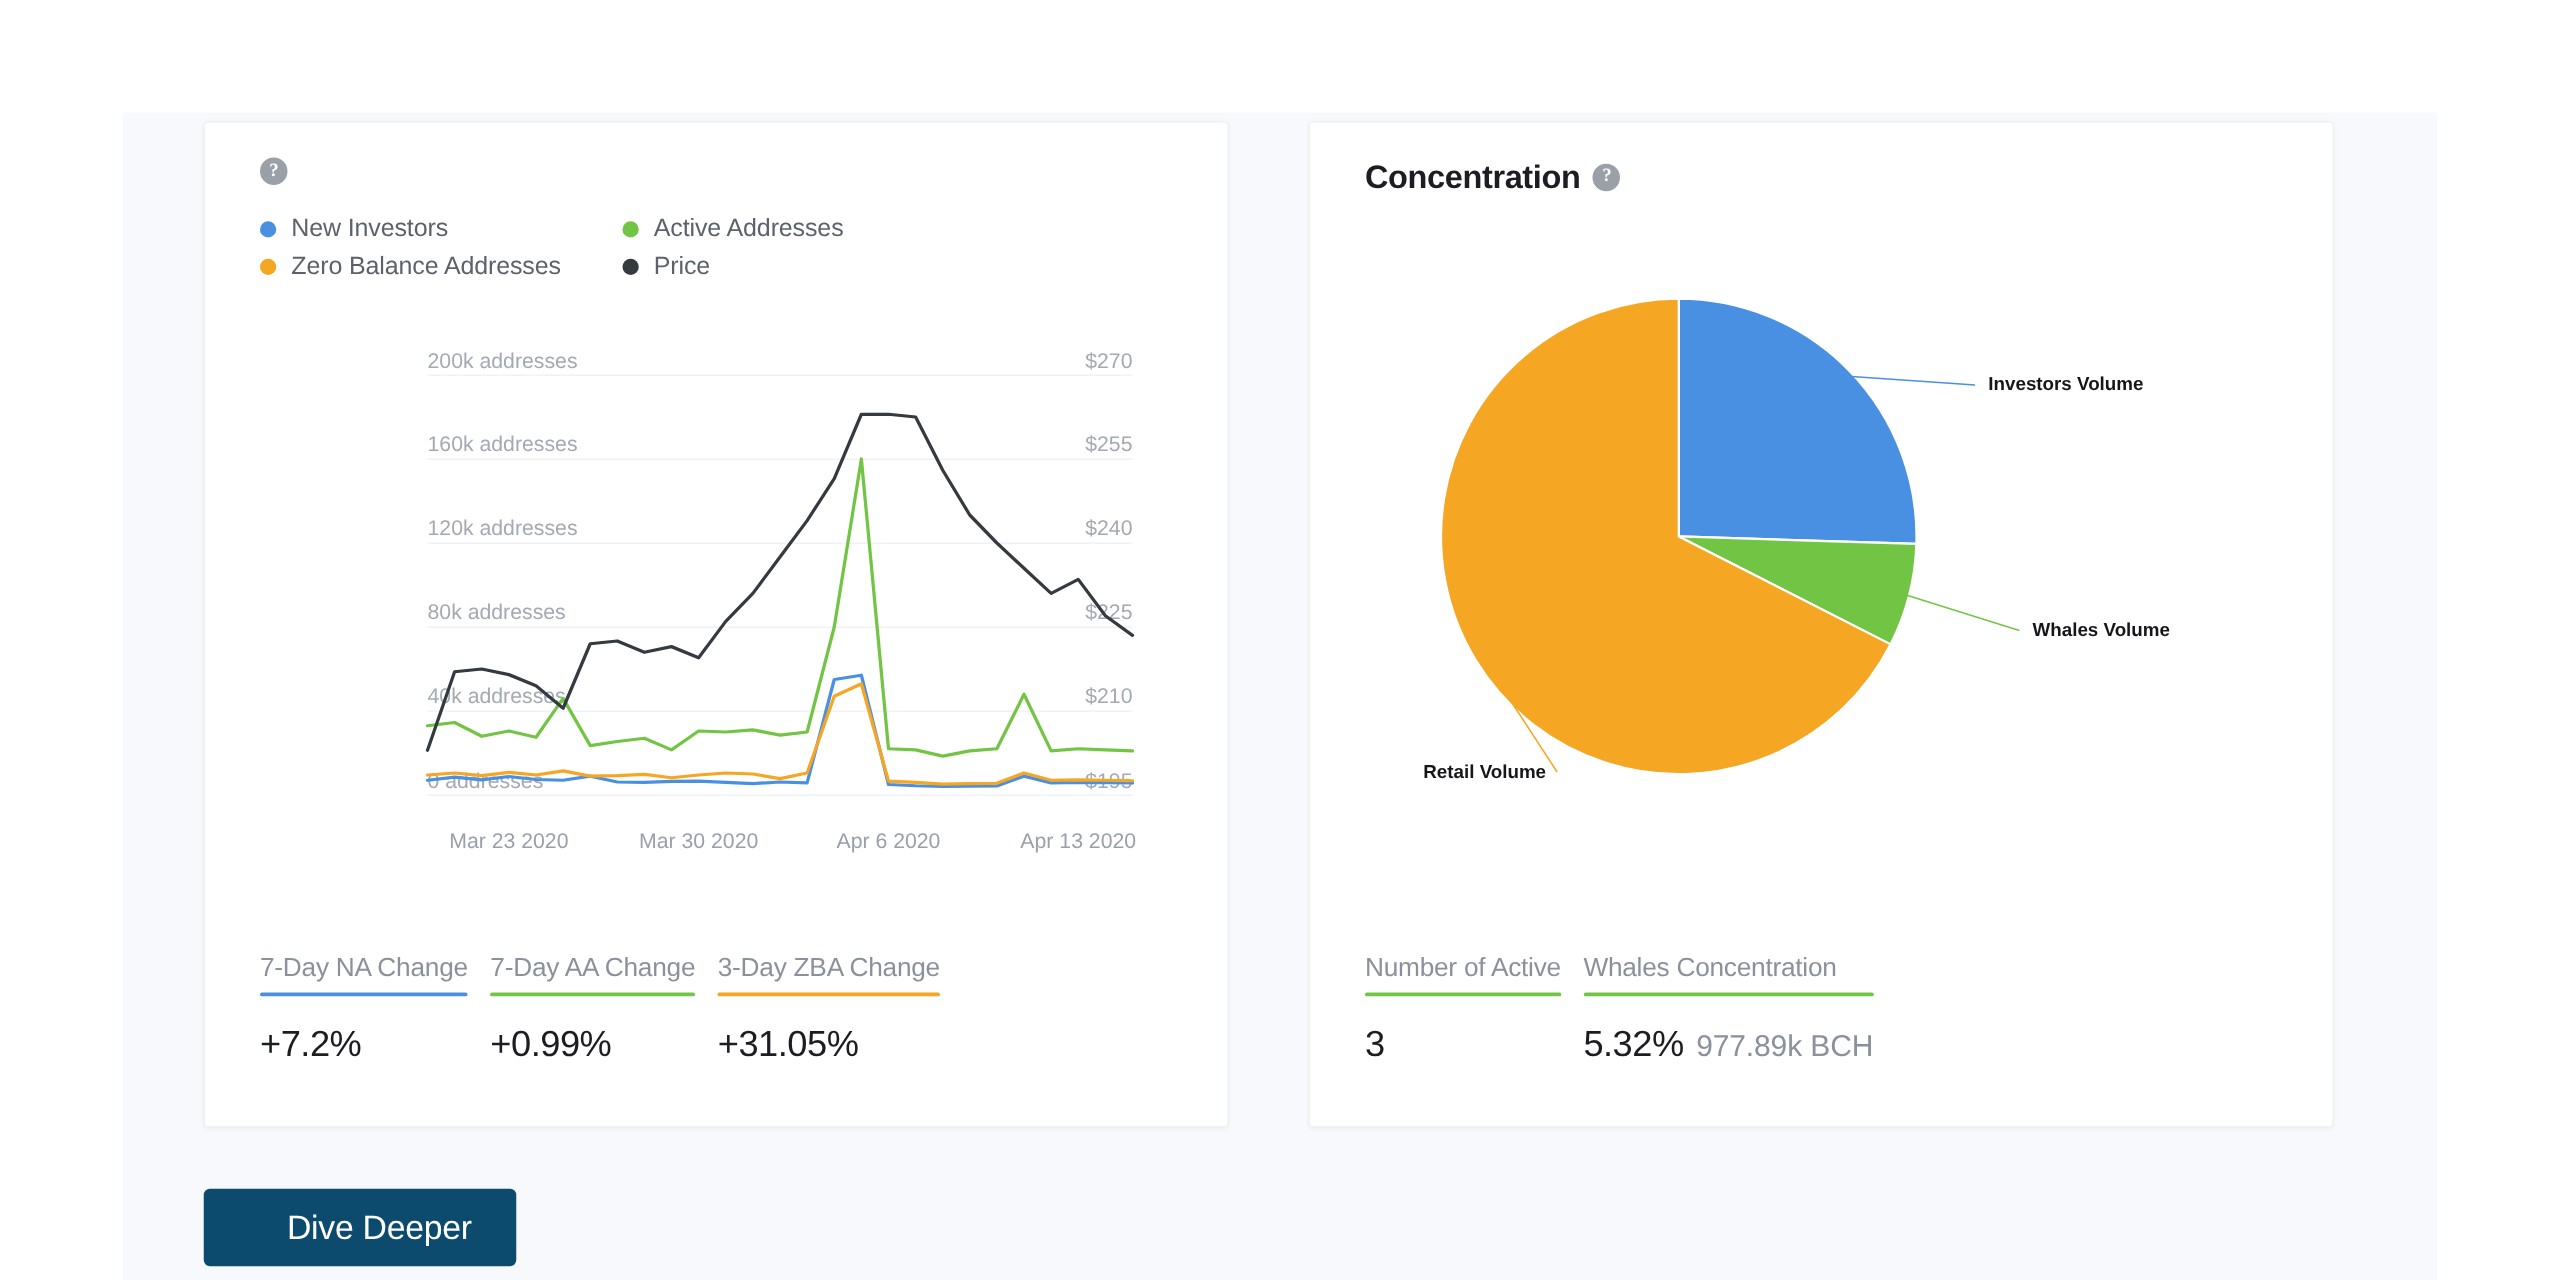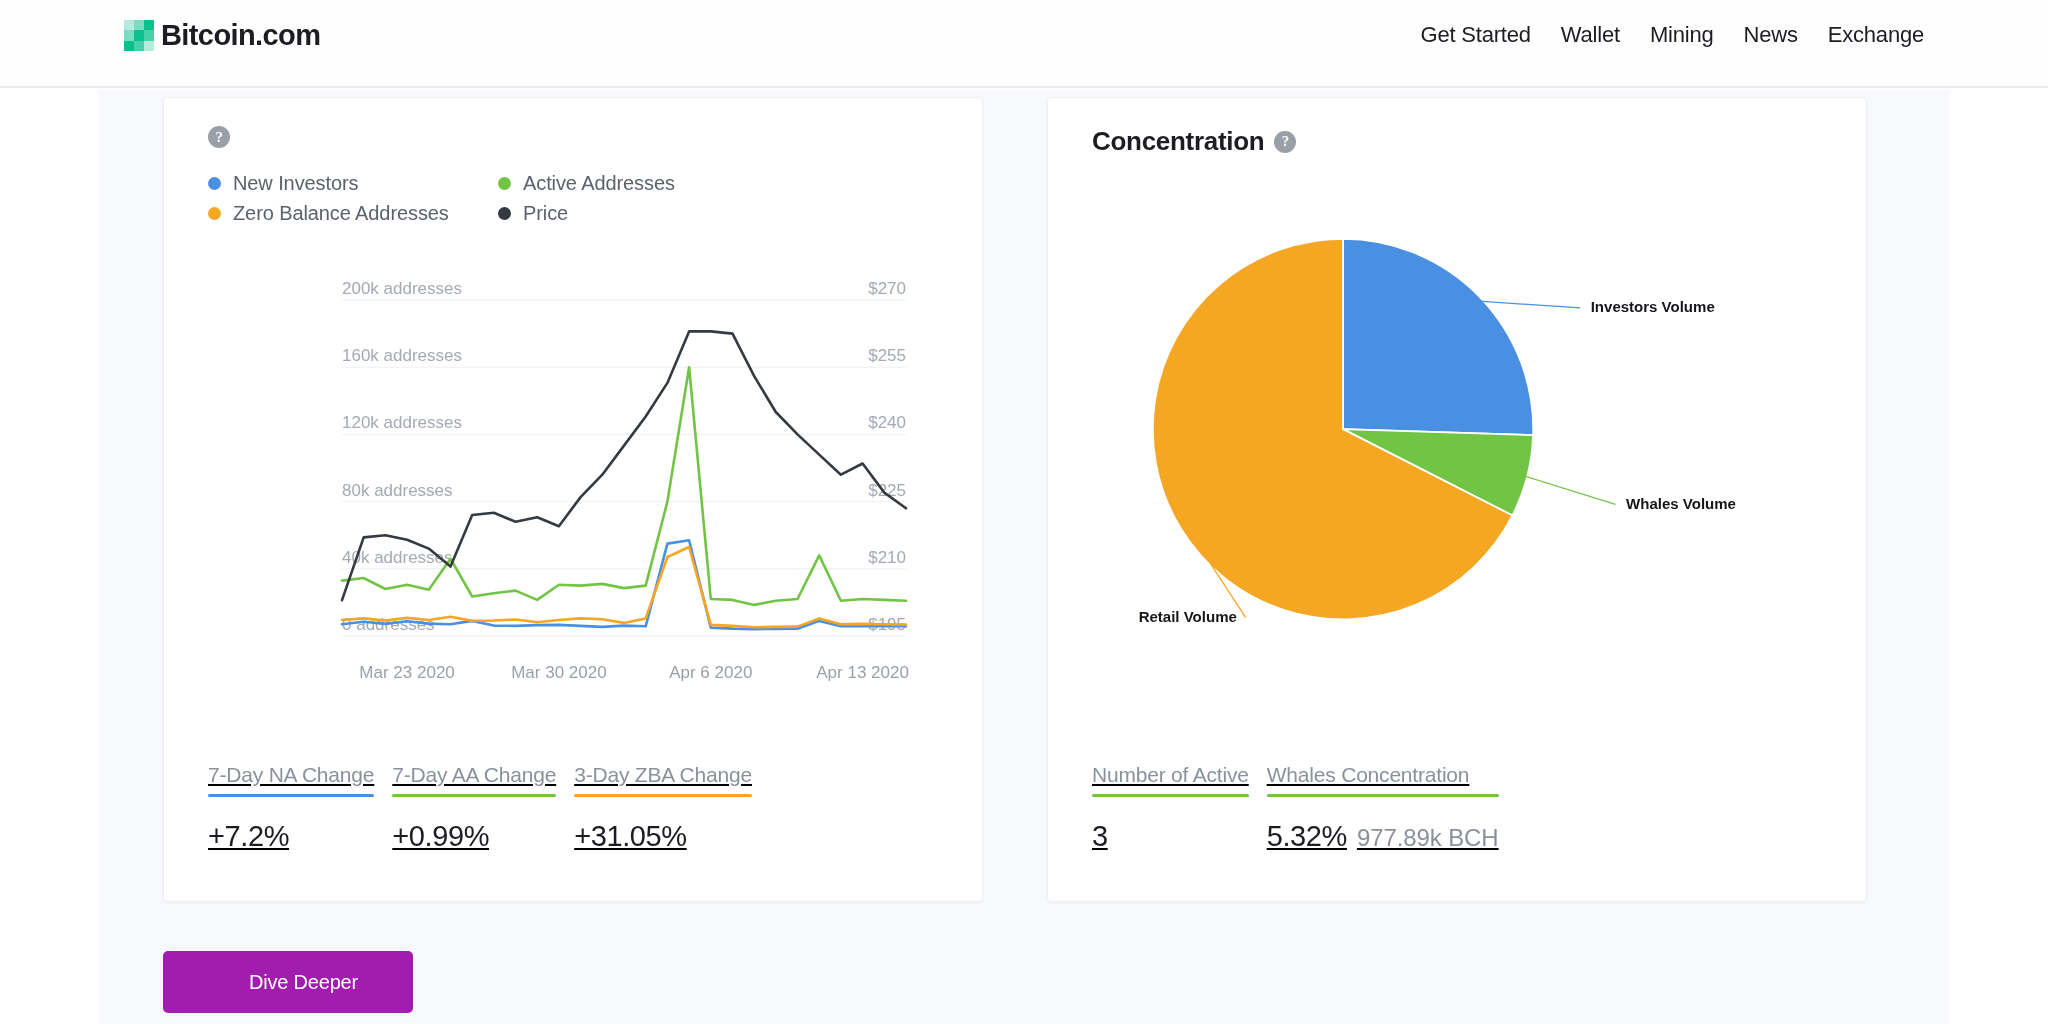--- a/index.html
+++ b/index.html
@@ -104,21 +104,21 @@
 
   .axis-text { font-size: 17px; fill: #a4a9b2; font-family: "Liberation Sans", sans-serif; }
   .axis-text-r { font-size: 17px; fill: #a4a9b2; font-family: "Liberation Sans", sans-serif; text-anchor: end; }
   .xaxis-text { font-size: 17px; fill: #9aa0aa; font-family: "Liberation Sans", sans-serif; text-anchor: middle; }
 
   
   .stats {
     position: absolute; left: 44px; bottom: 48px;
     display: flex; gap: 18px; align-items: flex-start;
   }
-  .stat { display: flex; flex-direction: column; text-decoration: underline; }
+  .stat { display: flex; flex-direction: column; }
   .stat-label {
     font-size: 21px; color: #8b919b; letter-spacing: -0.2px;
     padding-bottom: 7px; white-space: nowrap;
   }
   .stat-rule { height: 3px; width: 100%; border-radius: 2px; }
   .stat-value {
     margin-top: 23px;
     font-size: 29px; color: #1c1d22; letter-spacing: -0.4px;
     display: flex; align-items: baseline; gap: 10px;
   }
@@ -130,59 +130,34 @@
   .pie-label {
     font-size: 17px; font-weight: 700; fill: #14161a;
     font-family: "Liberation Sans", sans-serif;
   }
   .pie-label-end { text-anchor: end; }
 
   
   .cta {
     position: absolute; left: 163px; top: 951px;
     width: 250px; height: 62px;
-    background: #a21caf; border: none; border-radius: 5px;
-    color: #ffffff; font-size: 20px; letter-spacing: -0.2px;
+    background: #0c4a6e; border: none; border-radius: 5px;
+    color: #ffffff; font-size: 27px; letter-spacing: -0.2px;
     font-family: "Liberation Sans", sans-serif;
     cursor: pointer;
     padding-left: 31px;
   }
 </style>
 </head>
 <body>
 
 <div class="page">
 
   <div class="band"></div>
 
-  <div class="header">
-
-    <div class="brand">
-      <span class="brand-mark">
-        <i class="bm-a"></i>
-          <i class="bm-b"></i>
-          <i class="bm-c"></i>
-        <i class="bm-b"></i>
-          <i class="bm-c"></i>
-          <i class="bm-d"></i>
-        <i class="bm-c"></i>
-          <i class="bm-d"></i>
-          <i class="bm-a"></i>
-      </span>
-      <span class="brand-name">Bitcoin.com</span>
-    </div>
-
-    <nav class="nav">
-      <a href="#">Get Started</a>
-      <a href="#">Wallet</a>
-      <a href="#">Mining</a>
-      <a href="#">News</a>
-      <a href="#">Exchange</a>
-    </nav>
-  </div>
 
   <div class="gutter-l"></div>
   <div class="gutter-r"></div>
 
   <section class="card card-left">
 
     <div class="card-title">
       <span class="qmark">?</span>
     </div>
 

